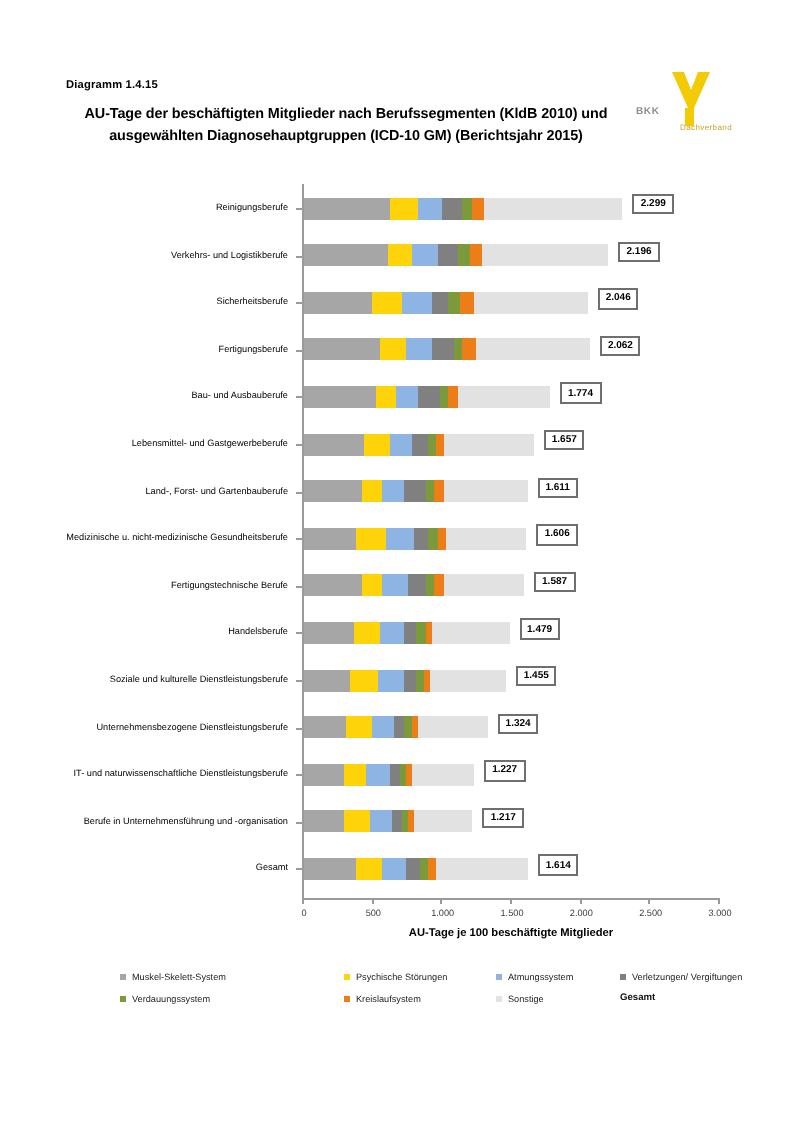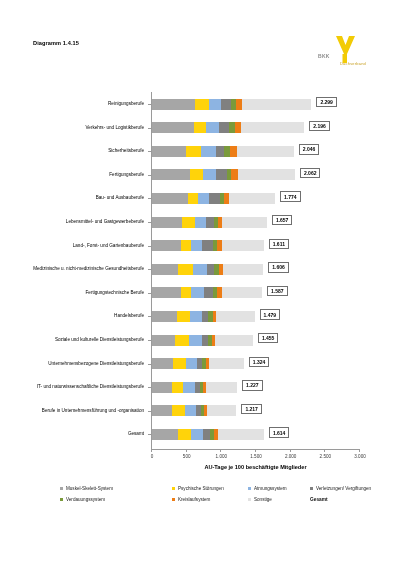--- a/index.html
+++ b/index.html
@@ -103,20 +103,21 @@
     position:absolute;
     font-size:4.8px;font-weight:bold;color:#111;
   }
 </style>
 </head>
 <body>
 
 <div class="page">
 
   <div class="diagram-no">Diagramm 1.4.15</div>
+  <div class="chart-title">AU-Tage der beschäftigten Mitglieder nach Berufssegmenten (KldB 2010) und ausgewählten Diagnosehauptgruppen (ICD-10 GM) (Berichtsjahr 2015)</div>
 
   <div class="logo">
     <svg width="62" height="32" viewBox="0 0 62 32">
       <path d="M18 0 L24 0 L27.5 9 L31 0 L37 0 L29 18 L29 26 L26 26 L26 18 Z" fill="#F2CB05"></path>
       <rect x="24.5" y="18" width="4.5" height="9" fill="#F2CB05"></rect>
     </svg>
     <div class="logo-bkk">BKK</div>
     <div class="logo-sub">Dachverband</div>
   </div>
 

